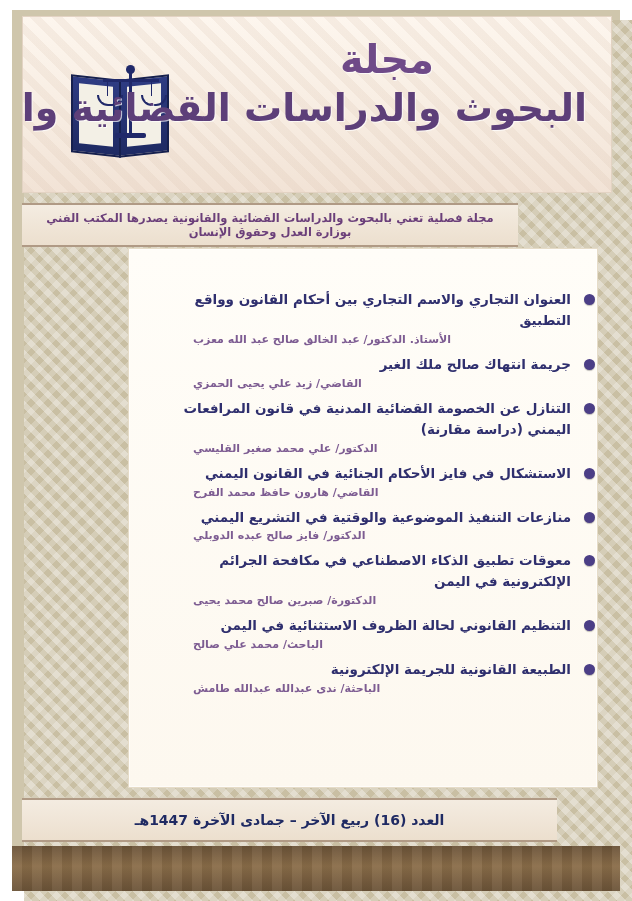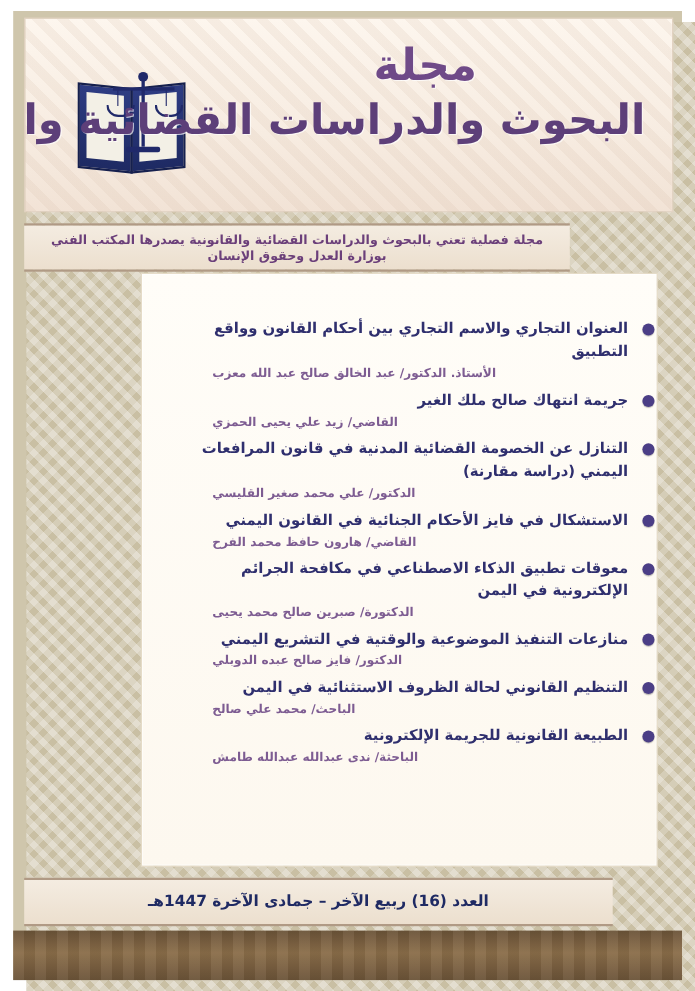--- a/index.html
+++ b/index.html
@@ -338,32 +338,32 @@
       </div>
 
       <div class="toc-item">
         <div class="bullet"></div>
         <div class="toc-title">الاستشكال في فايز الأحكام الجنائية في القانون اليمني</div>
         <div class="toc-author">القاضي/ هارون حافظ محمد الفرح</div>
       </div>
 
       <div class="toc-item">
         <div class="bullet"></div>
+        <div class="toc-title">منازعات التنفيذ الموضوعية والوقتية في التشريع اليمني</div>
+        <div class="toc-author">الدكتور/ فايز صالح عبده الدوبلي</div>
+      </div>
+
+      <div class="toc-item">
+        <div class="bullet"></div>
         <div class="toc-title">معوقات تطبيق الذكاء الاصطناعي في مكافحة الجرائم الإلكترونية في اليمن</div>
         <div class="toc-author">الدكتورة/ صبرين صالح محمد يحيى</div>
       </div>
 
       <div class="toc-item">
         <div class="bullet"></div>
-        <div class="toc-title">منازعات التنفيذ الموضوعية والوقتية في التشريع اليمني</div>
-        <div class="toc-author">الدكتور/ فايز صالح عبده الدوبلي</div>
-      </div>
-
-      <div class="toc-item">
-        <div class="bullet"></div>
         <div class="toc-title">التنظيم القانوني لحالة الظروف الاستثنائية في اليمن</div>
         <div class="toc-author">الباحث/ محمد علي صالح</div>
       </div>
 
       <div class="toc-item">
         <div class="bullet"></div>
         <div class="toc-title">الطبيعة القانونية للجريمة الإلكترونية</div>
         <div class="toc-author">الباحثة/ ندى عبدالله عبدالله طامش</div>
       </div>
 

